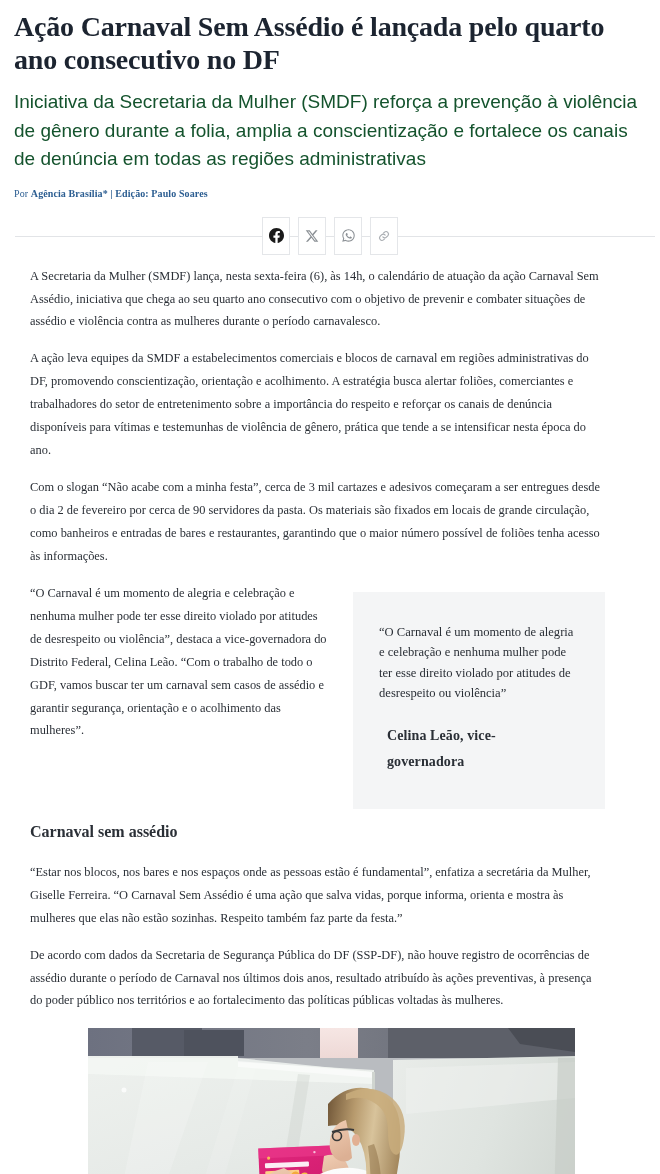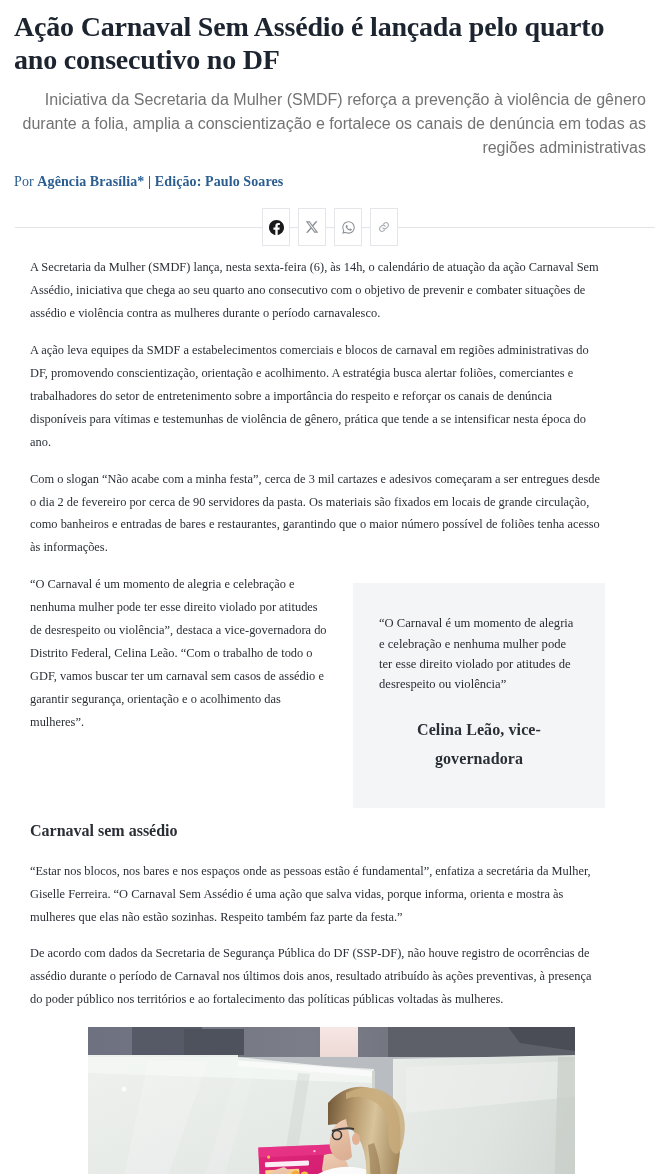--- a/index.html
+++ b/index.html
@@ -29,31 +29,30 @@
     font-size: 28px;
     line-height: 1.18;
     letter-spacing: -0.2px;
     color: #1c2430;
     margin: 0 0 12px 0;
     padding: 0;
   }
 
   .standfirst {
     font-family: "Liberation Sans", "DejaVu Sans", sans-serif;
-    font-size: 16px;
+    font-size: 19px;
     line-height: 1.5;
-    color: #737373;
+    color: #14532d;
     margin: 0 0 14px 0;
     font-weight: 400;
-    text-align: right;
   }
 
   .byline {
     font-family: "Liberation Serif", "DejaVu Serif", serif;
-    font-size: 14px;
+    font-size: 10px;
     color: #2b5d91;
     margin: 0 0 0 0;
     letter-spacing: 0.1px;
   }
   .byline .by-prefix { font-weight: normal; }
   .byline .by-strong { font-weight: bold; }
 
   
   .sharebar {
     position: relative;
@@ -113,23 +112,23 @@
     background: #f4f5f6;
     padding: 30px 26px 26px 26px;
   }
   .pullquote .pq-text {
     font-size: 12.6px;
     line-height: 1.62;
     color: #2a2f36;
     margin: 0 0 20px 0;
   }
   .pullquote .pq-attr {
-    font-size: 16px;
+    font-size: 14px;
     font-weight: bold;
-    text-align: center;
+    text-align: left;
     color: #2a2f36;
     margin: 8px;
     letter-spacing: 0.1px;
   }
 
   .clearfix::after { content: ""; display: block; clear: both; }
 
   
   .figure {
     margin: 16px 0 0 0;

